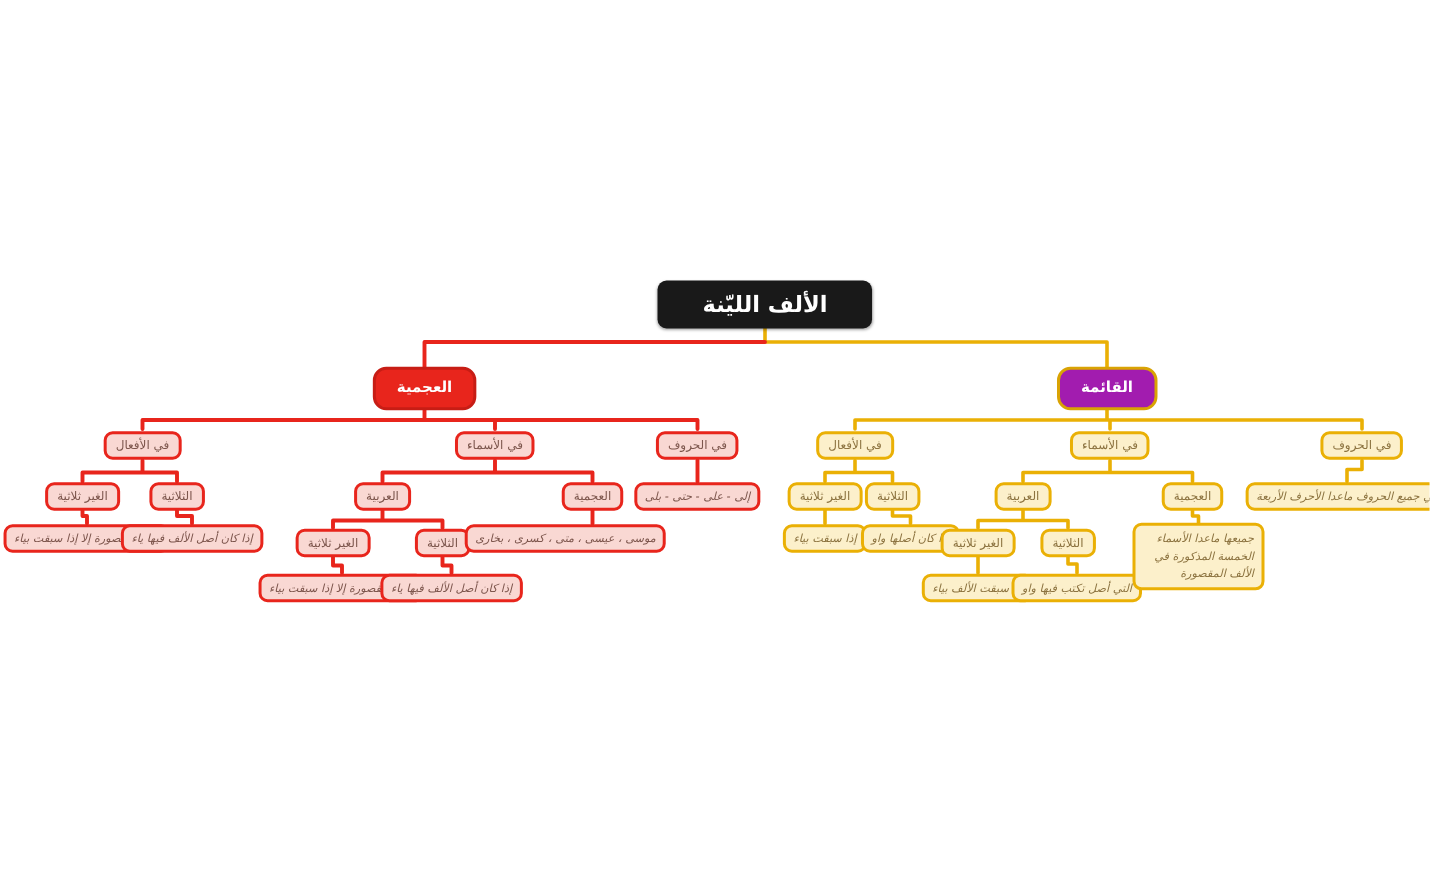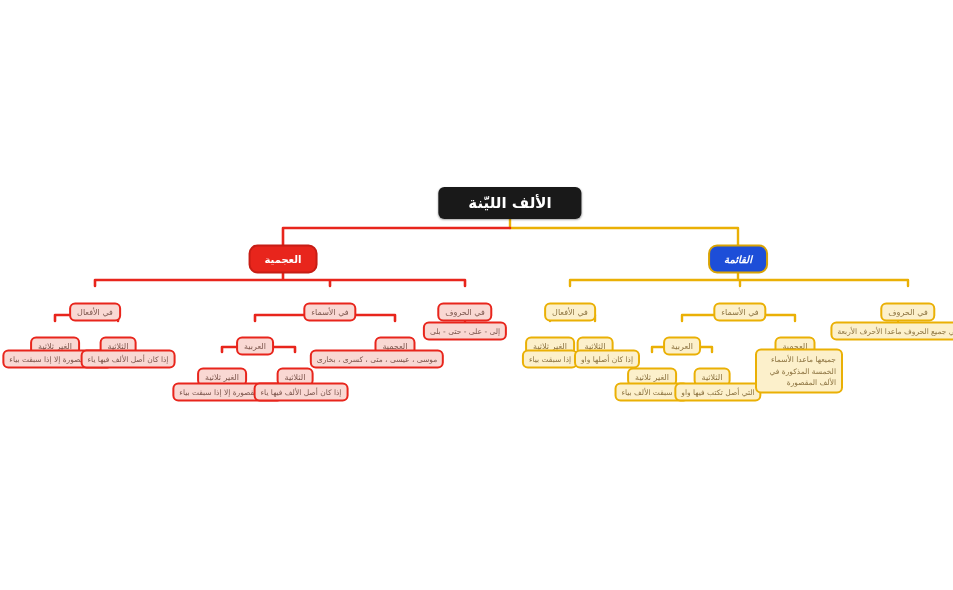--- a/index.html
+++ b/index.html
@@ -6,25 +6,25 @@
   body{width:953px;height:590px;position:relative;overflow:hidden;
        font-family:"DejaVu Sans",sans-serif;}
   #canvas{position:absolute;inset:0;width:827px;height:590px;}
   #wires{position:absolute;left:0;top:0;z-index:0;}
   .node{position:absolute;transform:translate(-50%,-50%);z-index:2;
         direction:rtl;white-space:nowrap;text-align:center;box-sizing:border-box;}
   .root{background:#191919;color:#ffffff;font-size:15px;font-weight:bold;
         padding:7px 30px;border-radius:6px;box-shadow:0 1px 2px rgba(0,0,0,.35);}
   .branch{color:#ffffff;font-size:10px;font-weight:bold;padding:7px 14px;border-radius:9px;}
   .branch.red{background:#e8251c;border:2px solid #c71d15;}
-  .branch.gold{background:#1d4ed8;border:2px solid #d9a304;font-style:italic;}
-  .sub{font-size:8px;padding:3px 6px;border-radius:6px;border:2px solid;margin-top:15px;}
+  .branch.gold{background:#a21caf;border:2px solid #d9a304;}
+  .sub{font-size:8px;padding:3px 6px;border-radius:6px;border:2px solid;}
   .sub.red{background:#f9d8d3;border-color:#e8251c;color:#7d564d;}
   .sub.gold{background:#fcf0cb;border-color:#eab005;color:#8c7340;}
-  .leaf{font-size:7.5px;padding:3px 5px;border-radius:6px;border:2px solid;}
+  .leaf{font-size:7.5px;padding:3px 5px;border-radius:6px;border:2px solid;font-style:italic;}
   .leaf.red{background:#f9d8d3;border-color:#e8251c;color:#7d564d;}
   .leaf.gold{background:#fcf0cb;border-color:#eab005;color:#8c7340;}
   .leaf.wrap{white-space:normal;width:88px;text-align:right;line-height:1.55;}
 </style>
 </head>
 <body>
 
 <div id="canvas">
 
   <svg id="wires" width="953" height="590" viewBox="0 0 953 590">

